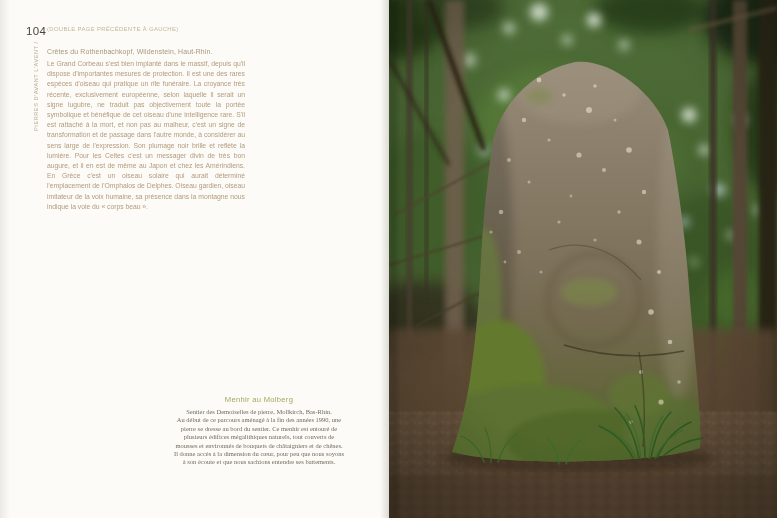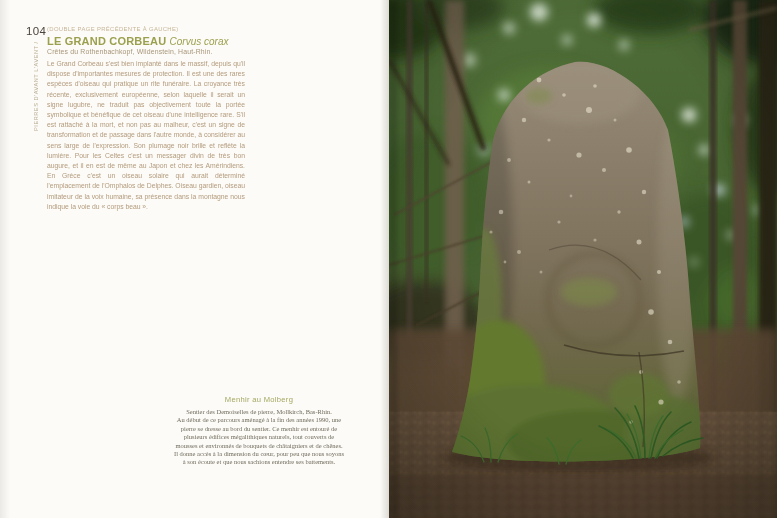--- a/index.html
+++ b/index.html
@@ -45,21 +45,20 @@
 </style>
 </head>
 <body>
 
 <div class="spread">
 
   <div class="page-left">
     <div class="pagenum">104</div>
     <div class="spine-label">Pierres d'avant l'avent  /</div>
     <div class="kicker">(DOUBLE PAGE PRÉCÉDENTE À GAUCHE)</div>
-    <h1 class="title"><span>LE GRAND CORBEAU </span><em>Corvus corax</em></h1>
     <div class="location">Crêtes du Rothenbachkopf, Wildenstein, Haut-Rhin.</div>
     <p class="body-text">Le Grand Corbeau s'est bien implanté dans le massif, depuis qu'il dispose d'importantes mesures de protection. Il est une des rares espèces d'oiseau qui pratique un rite funéraire. La croyance très récente, exclusivement européenne, selon laquelle il serait un signe lugubre, ne traduit pas objectivement toute la portée symbolique et bénéfique de cet oiseau d'une intelligence rare. S'il est rattaché à la mort, et non pas au malheur, c'est un signe de transformation et de passage dans l'autre monde, à considérer au sens large de l'expression. Son plumage noir brille et reflète la lumière. Pour les Celtes c'est un messager divin de très bon augure, et il en est de même au Japon et chez les Amérindiens. En Grèce c'est un oiseau solaire qui aurait déterminé l'emplacement de l'Omphalos de Delphes. Oiseau gardien, oiseau imitateur de la voix humaine, sa présence dans la montagne nous indique la voie du « corps beau ».</p>
 
     <div class="caption">
       <div class="caption-heading">Menhir au Molberg</div>
       <div class="caption-loc">Sentier des Demoiselles de pierre, Mollkirch, Bas-Rhin.</div>
       <p class="caption-body">Au début de ce parcours aménagé à la fin des années 1990, une pierre se dresse au bord du sentier. Ce menhir est entouré de plusieurs édifices mégalithiques naturels, tout couverts de mousses et environnés de bouquets de châtaigniers et de chênes. Il donne accès à la dimension du cœur, pour peu que nous soyons à son écoute et que nous sachions entendre ses battements.</p>
     </div>
   </div>
 

